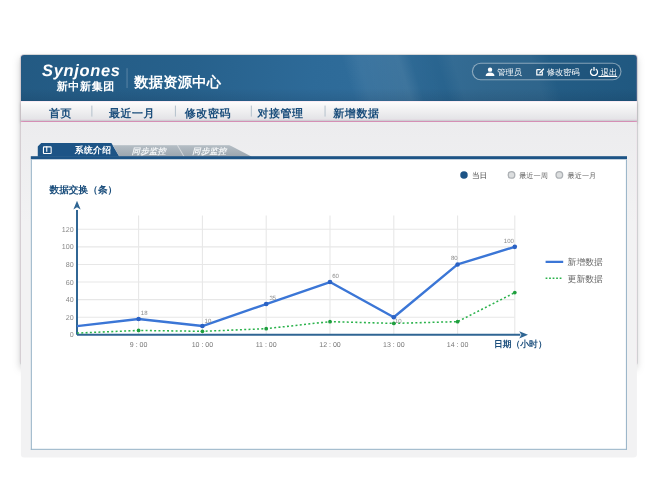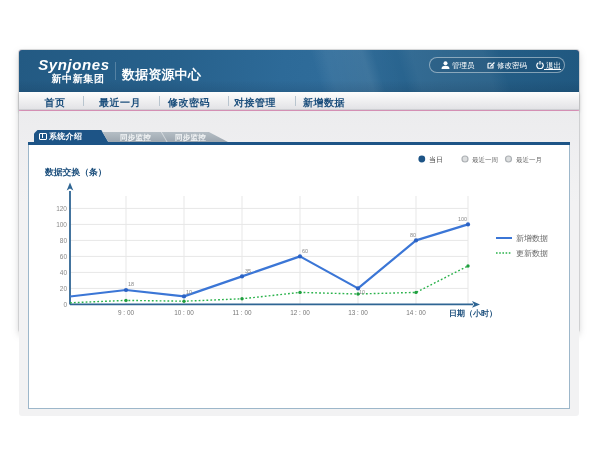--- a/index.html
+++ b/index.html
@@ -26,26 +26,26 @@
          background:linear-gradient(#fdfdfd,#e3e3e6); border-bottom:1px solid #cdced2;
          box-shadow:0 2px 3px rgba(0,0,0,.18); }
   .nitem { position:absolute; top:4px; font-size:10px; font-weight:bold; color:#1b4e7c; letter-spacing:.5px; transform:translateX(-50%);text-align:right; }
   .nsep { position:absolute; top:4px; width:1px; height:10px; background:#b9c5cf; }
   
   #content { position:absolute; left:0; top:61px; width:560px; height:305px;
              background:linear-gradient(#ececee 0%, #f2f2f3 30%, #f2f2f3 100%); border-radius:0 0 3px 3px; }
   
   #tabA { position:absolute; left:15px; top:79.5px; width:76px; height:13px; background:#1d5486;
           clip-path:polygon(0 4px,4px 0,67px 0,74.6px 13px,0 13px);
-          color:#fff; font-size:8px; font-weight:bold; line-height:13px; text-align:left; padding-left:15px; letter-spacing:.3px; }
+          color:#fff; font-size:8px; font-weight:bold; line-height:13px; text-align:left; padding-left:34px; letter-spacing:.3px; }
   #tabicon { position:absolute; left:5px; top:3px; width:7.5px; height:7px; border:1px solid #fff; border-radius:1px; }
   #tabicon:before { content:""; position:absolute; left:1.5px; top:-1px; width:1px; height:5px; background:#fff; }
   #tabG { position:absolute; left:83.2px; top:81.5px; width:150px; height:11px;
           background:linear-gradient(#b5bec5,#9aa4ad);
-          clip-path:polygon(0 0,105.8px 0,126.8px 11px,6.4px 11px); }
+          clip-path:polygon(0 0,105.8px 0,126.8px 11px,6.4px 11px);font-style:italic; }
   .gtxt { position:absolute; top:1.5px; color:#f3f5f6; font-size:7.5px; font-weight:bold; letter-spacing:.3px; transform:translateX(-50%); }
   #gdiv { position:absolute; left:62px; top:0; width:1px; height:11px; background:rgba(255,255,255,.5); transform:skewX(30deg); }
   #tabline { position:absolute; left:9px; top:92px; width:542px; height:3px; background:#1d5486; }
   
   #panel { position:absolute; left:9px; top:95px; width:542px; height:264px; background:#fff;
            border:1px solid #9db7ca; border-top:none; }
   #foot { position:absolute; left:34px; top:209px; width:500px; font-size:8px; color:#999; letter-spacing:-0.3px; white-space:nowrap; }
   #foot b { color:#c53b3b; font-weight:normal; }
 </style>
 </head>

